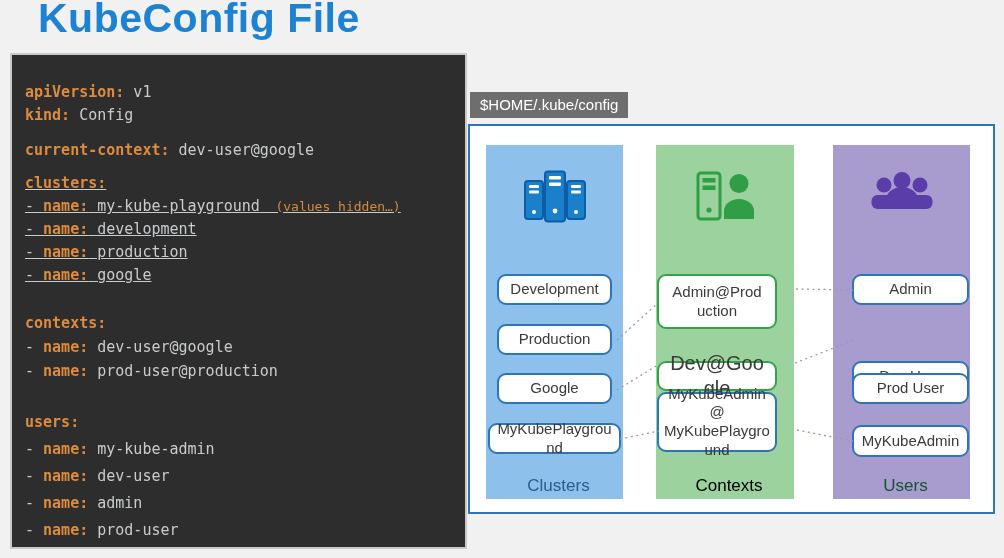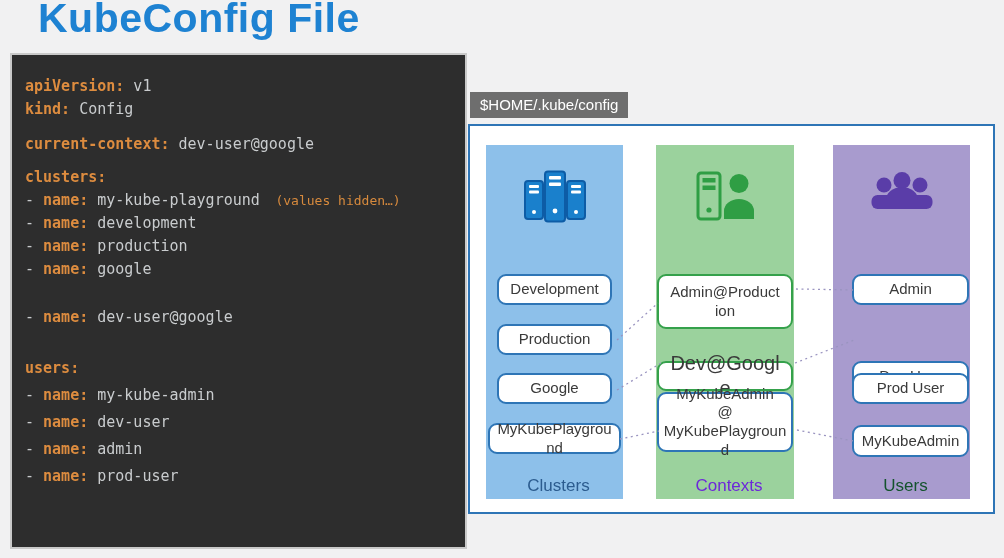--- a/index.html
+++ b/index.html
@@ -4,63 +4,63 @@
 <style>
   html,body{margin:0;padding:0;background:#e8e8e8;}
   .stage{position:relative;width:1004px;height:558px;background:#f1f1f2;overflow:hidden;
          font-family:"Liberation Sans",sans-serif;}
   
   .page-title{position:absolute;left:38px;top:-6px;font-size:41px;line-height:48px;
               font-weight:700;color:#1e82d2;letter-spacing:0.5px;}
   
   .code-panel{position:absolute;left:10px;top:53px;width:457px;height:496px;
               background:#2d2d2d;border:2px solid #c9c9c9;box-sizing:border-box;
-              padding:20px 13px;font-family:"DejaVu Sans Mono",monospace;font-size:15px;
+              padding:26px 13px;font-family:"DejaVu Sans Mono",monospace;font-size:15px;
               color:#c9ccce;overflow:hidden;}
   .code-line{line-height:23px;white-space:pre;}
   .c-key{color:#dd8c3f;font-weight:700;}
   .c-val{color:#c9ccce;}
   .c-note{color:#d78a3d;font-size:13px;}
   .sec-head{margin-bottom:4px;}
   .sec-current{margin-bottom:10px;margin-top:12px;}
   .sec-clusters{margin-bottom:24px;}
-  .sec-clusters .code-line{line-height:23px;}
+  .sec-clusters .code-line{line-height:23px;text-decoration:underline;}
   .sec-contexts{margin-bottom:26px;}
   .sec-contexts .code-line{line-height:24px;}
   .sec-users .code-line{line-height:27px;}
   
   .path-label{position:absolute;left:470px;top:92px;background:#6e6e6e;color:#ffffff;
               font-size:15px;padding:4px 10px 5px 10px;}
   
   .diagram-box{position:absolute;left:468px;top:124px;width:527px;height:390px;
                background:#ffffff;border:2px solid #2e75b6;box-sizing:border-box;}
   .dcol{position:absolute;top:19px;height:354px;}
   .col-clusters{left:16px;width:137px;background:#8dc0ea;}
   .col-contexts{left:186px;width:138px;background:#9bd29d;}
   .col-users{left:363px;width:137px;background:#a89bce;}
   .dicon{position:absolute;left:0;right:0;top:25px;display:flex;justify-content:center;}
   .dlabel{position:absolute;left:8px;right:0;bottom:3px;text-align:center;font-size:17px;}
   .col-clusters .dlabel{color:#2c5c8f;}
-  .col-contexts .dlabel{color:#6d28d9;}
+  .col-contexts .dlabel{color:#000000;}
   .col-users .dlabel{color:#14532d;}
   .dbox{position:absolute;box-sizing:border-box;background:#ffffff;border-radius:9px;
         display:flex;align-items:center;justify-content:center;text-align:center;
         font-size:15px;color:#3a3a3a;white-space:pre-line;overflow-wrap:anywhere;
         line-height:1.25;padding:0 10px;}
   .col-clusters .dbox{left:11px;width:115px;height:31px;border:2px solid #2e75b6;}
   .col-clusters .dbox:nth-child(1){top:129px;}
   .col-clusters .dbox:nth-child(2){top:179px;}
   .col-clusters .dbox:nth-child(3){top:228px;}
   .col-clusters .dbox:nth-child(4){top:278px;left:2px;width:133px;padding:0 4px;}
   .col-users .dbox{left:19px;width:117px;height:31px;border:2px solid #2e75b6;}
   .col-users .dbox:nth-child(1){top:129px;}
   .col-users .dbox:nth-child(2){top:179px;margin-top:37px;}
   .col-users .dbox:nth-child(3){top:228px;}
   .col-users .dbox:nth-child(4){top:280px;height:32px;padding:0 4px;}
-  .col-contexts .dbox{left:1px;width:136px;border:2px solid #35a14b;}
+  .col-contexts .dbox{left:1px;width:120px;border:2px solid #35a14b;}
   .col-contexts .dbox:nth-child(1){top:129px;height:55px;}
   .col-contexts .dbox:nth-child(2){top:216px;height:30px;font-size:20px;text-align:center;}
   .col-contexts .dbox:nth-child(3){top:247px;height:60px;border-color:#2e75b6;padding:0 4px;}
   .connectors{position:absolute;left:0;top:0;width:523px;height:386px;pointer-events:none;}
   .connectors line{stroke:#9a94c0;stroke-width:1.3;stroke-dasharray:2 3.5;}
 </style>
 </head>
 <body>
 
 <div class="stage">
@@ -77,21 +77,23 @@
           <div class="code-line"><span class="c-key">current-context:</span><span class="c-val"> dev-user@google</span></div>
         </div>
         <div class="code-section sec-clusters">
           <div class="code-line"><span class="c-key">clusters:</span></div>
           <div class="code-line"><span class="c-val">- </span><span class="c-key">name:</span><span class="c-val"> my-kube-playground</span><span class="c-note">  (values hidden…)</span></div>
           <div class="code-line"><span class="c-val">- </span><span class="c-key">name:</span><span class="c-val"> development</span></div>
           <div class="code-line"><span class="c-val">- </span><span class="c-key">name:</span><span class="c-val"> production</span></div>
           <div class="code-line"><span class="c-val">- </span><span class="c-key">name:</span><span class="c-val"> google</span></div>
         </div>
         <div class="code-section sec-contexts">
+          <div class="code-line"><span class="c-key">contexts:</span></div>
           <div class="code-line"><span class="c-val">- </span><span class="c-key">name:</span><span class="c-val"> dev-user@google</span></div>
+          <div class="code-line"><span class="c-val">- </span><span class="c-key">name:</span><span class="c-val"> prod-user@production</span></div>
         </div>
         <div class="code-section sec-users">
           <div class="code-line"><span class="c-key">users:</span></div>
           <div class="code-line"><span class="c-val">- </span><span class="c-key">name:</span><span class="c-val"> my-kube-admin</span></div>
           <div class="code-line"><span class="c-val">- </span><span class="c-key">name:</span><span class="c-val"> dev-user</span></div>
           <div class="code-line"><span class="c-val">- </span><span class="c-key">name:</span><span class="c-val"> admin</span></div>
           <div class="code-line"><span class="c-val">- </span><span class="c-key">name:</span><span class="c-val"> prod-user</span></div>
         </div>
       </div>
   </div>

